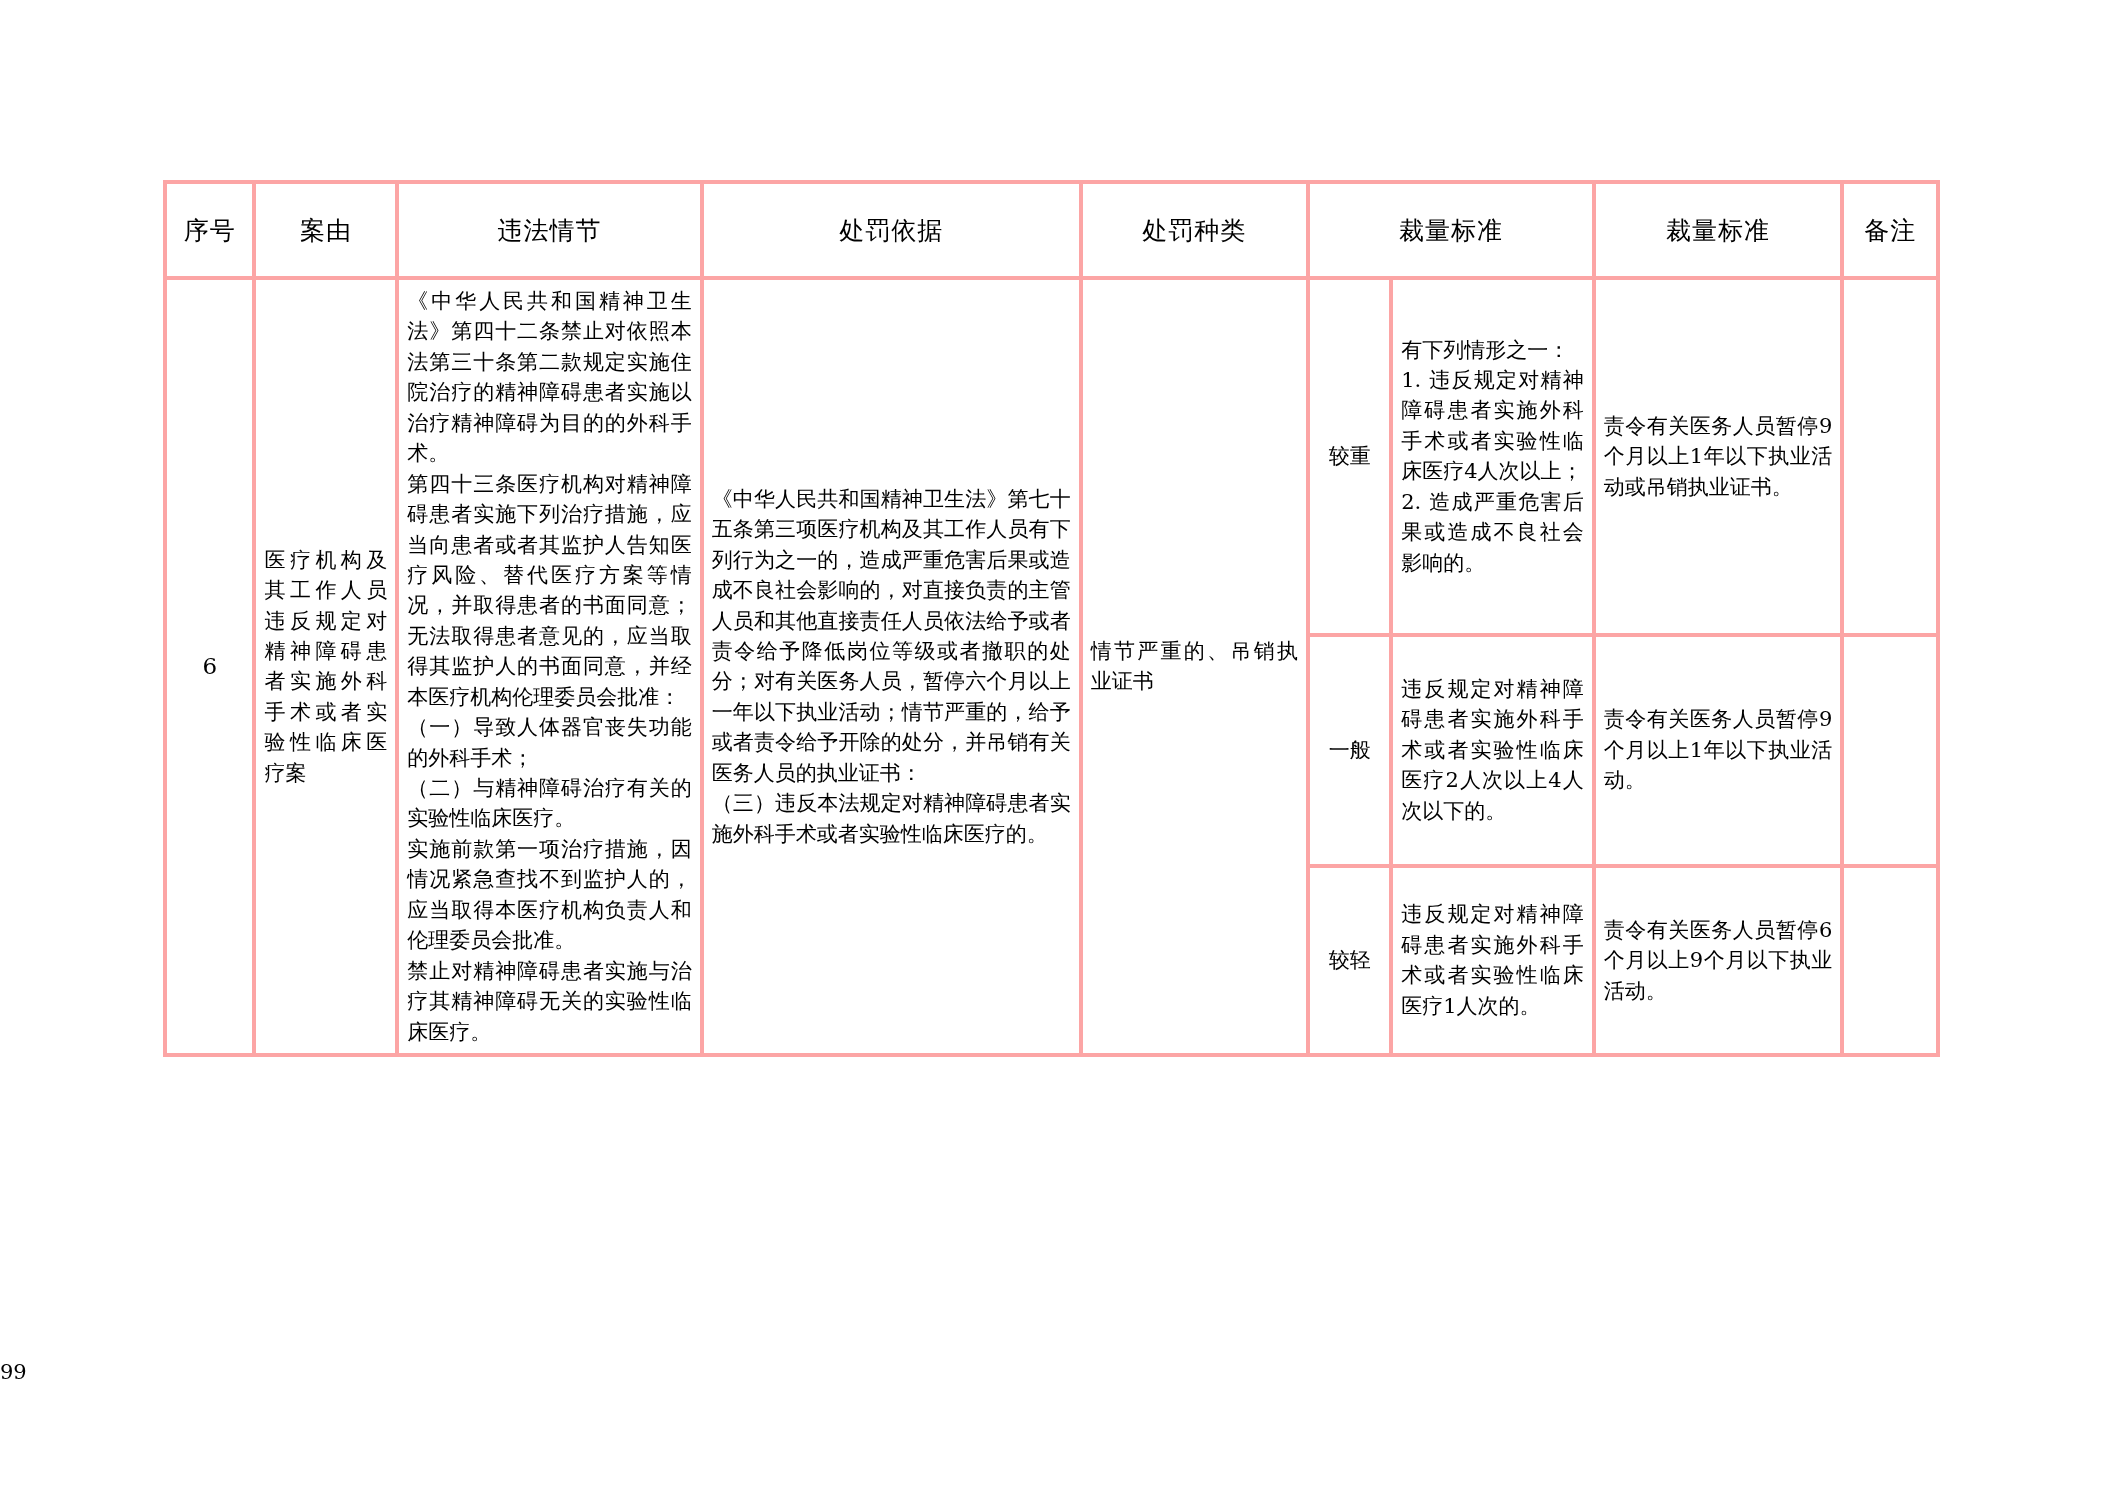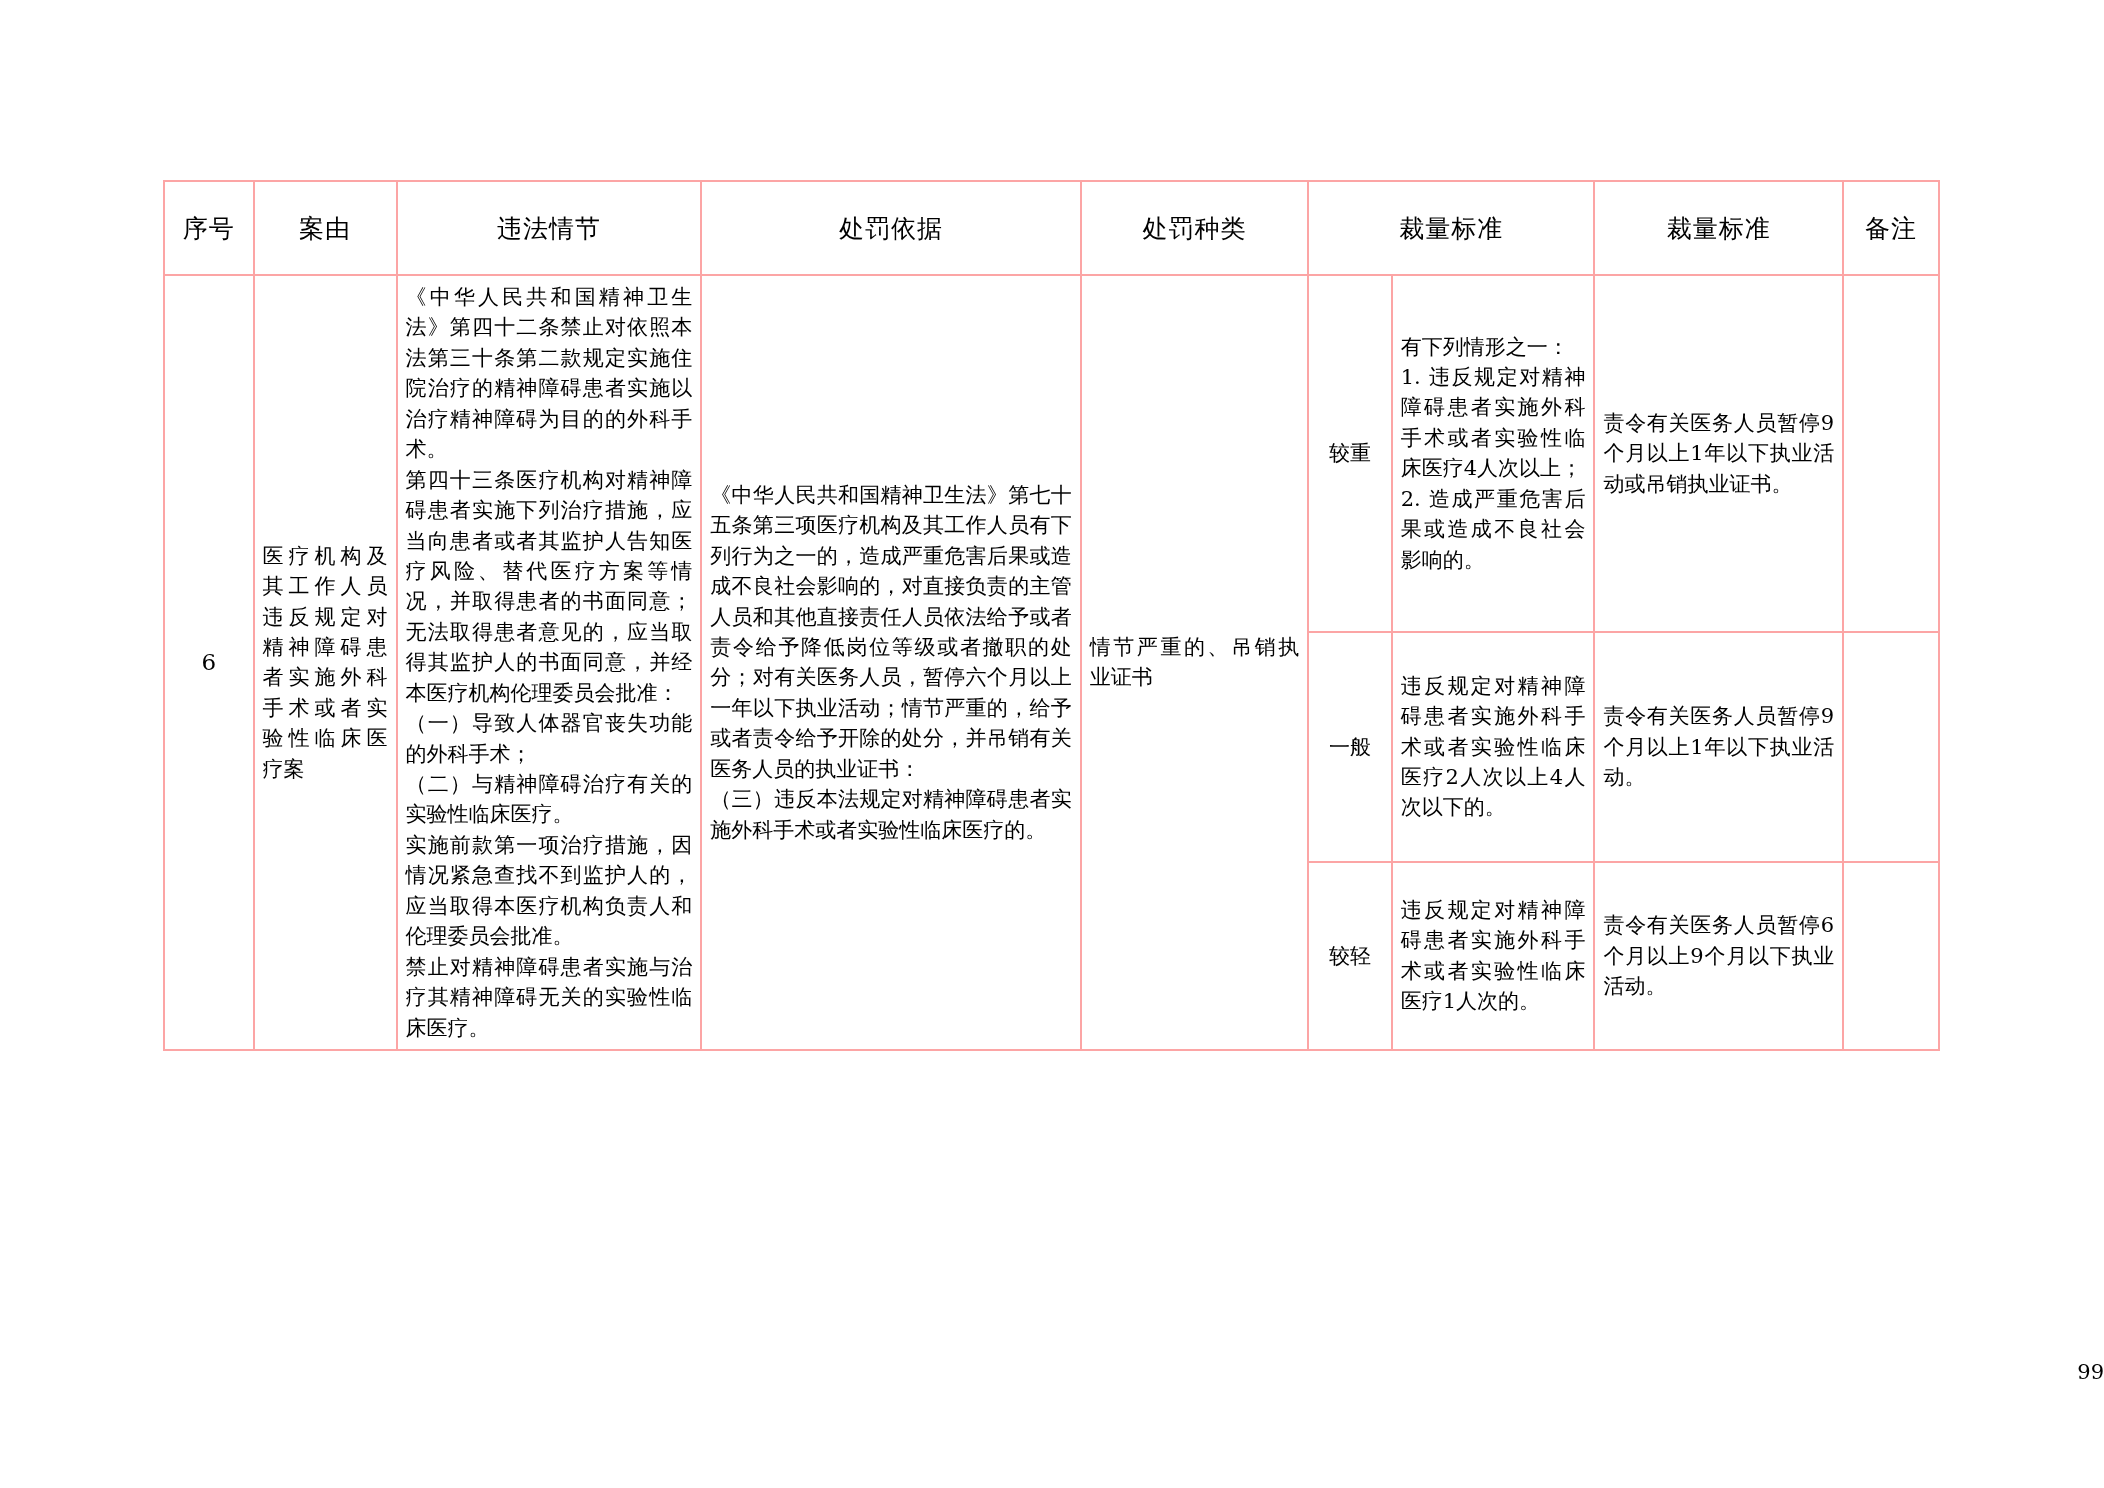--- a/index.html
+++ b/index.html
@@ -24,21 +24,21 @@
   }
   .doc-table {
     position: absolute;
     left: 163px;
     top: 180px;
     width: 1777px;
     border-collapse: collapse;
     table-layout: fixed;
   }
   .doc-table td, .doc-table th {
-    border: 2px solid #fca5a5;
+    border: 4px solid #fca5a5;
     vertical-align: middle;
     padding: 6px 8px;
     font-weight: normal;
   }
   thead th {
     text-align: center;
     font-size: 25px;
     font-weight: bold;
     letter-spacing: 1px;
     height: 80px;
@@ -72,21 +72,21 @@
   .col-deg { width: 67px; }
   .col-circ { width: 163px; }
   .col-std { width: 200px; }
   .col-note { width: 77px; }
 
   .page-number {
     position: absolute;
     top: 1360px;
     left: 0;
     width: 2104px;
-    text-align: right;
+    text-align: left;
     font-size: 21px;
     font-family: "DejaVu Serif", "Liberation Serif", serif;
   }
   .degree-cell {
     text-align: center;
     font-size: 21px;
     font-family: Liberation Mono, monospace;
   }
 </style>
 </head>

